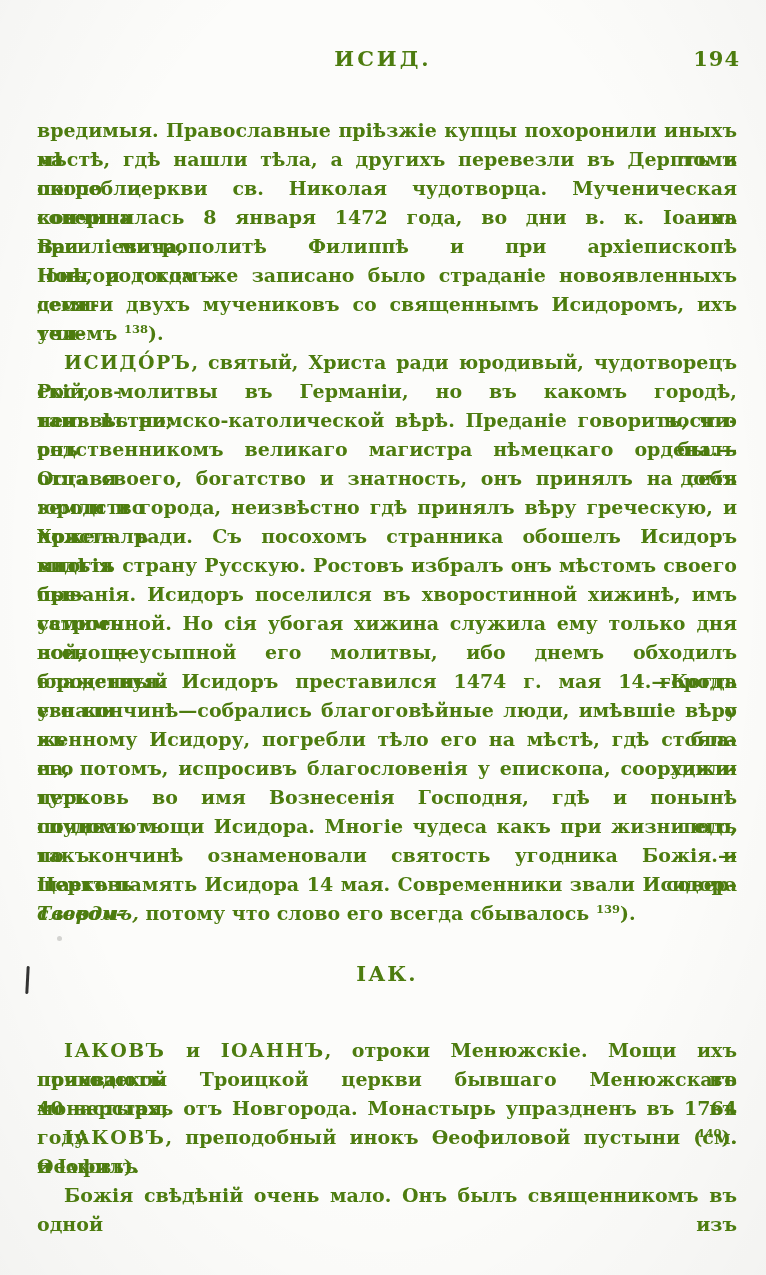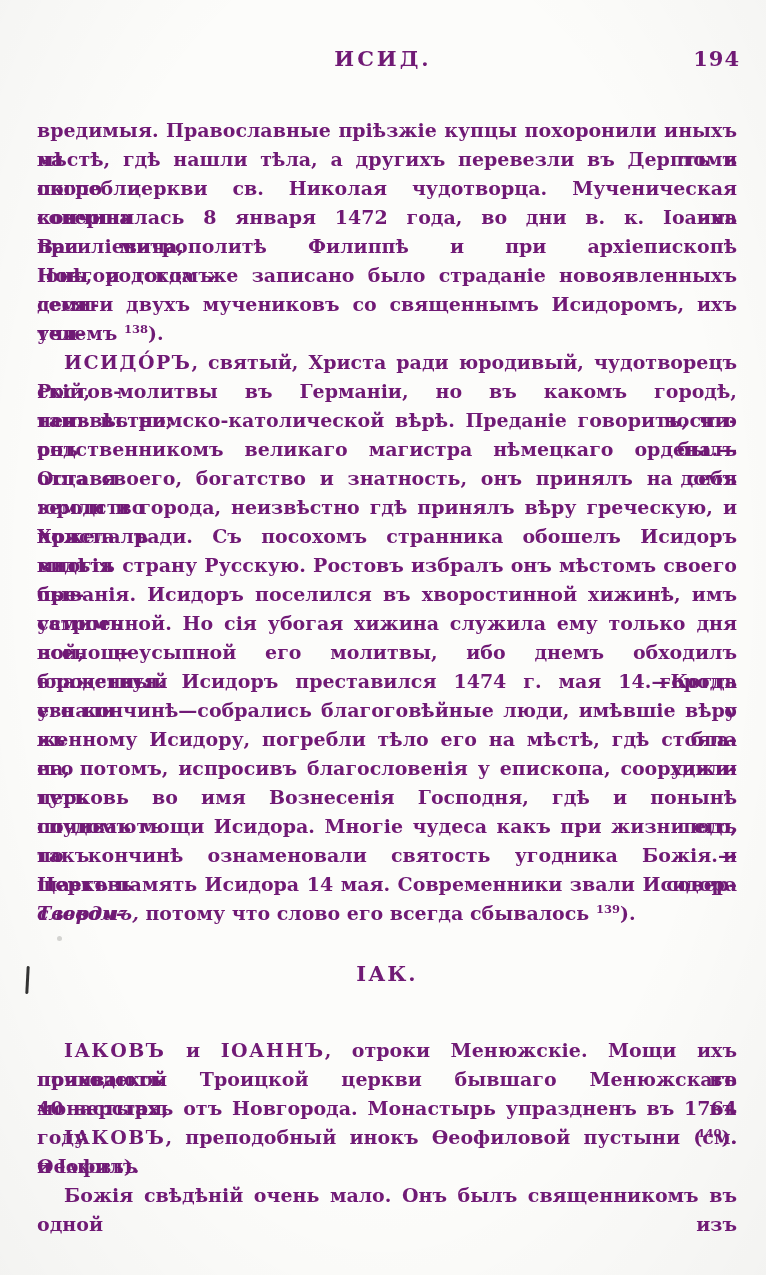--- a/index.html
+++ b/index.html
@@ -1,21 +1,21 @@
 <!DOCTYPE html>
 <html><head>
 <meta charset="utf-8">
 <style>
   html,body{margin:0;padding:0;background:#e8e8e6;}
   .page{
     position:relative;
     width:766px;height:1275px;
     background:#fcfcfa;
     font-family:"DejaVu Serif","Liberation Serif",serif;
-    color:#701a75;
+    color:#4d7c0f;
     overflow:hidden;
   }
   .page::before{
     content:"";position:absolute;inset:0;pointer-events:none;
     background:radial-gradient(ellipse at 50% 45%, rgba(0,0,0,0) 62%, rgba(0,0,0,0.035) 100%);
   }
   .running-head{
     position:absolute;top:46px;left:0;width:100%;
     text-align:center;font-size:21px;font-weight:bold;letter-spacing:3px;
   }

